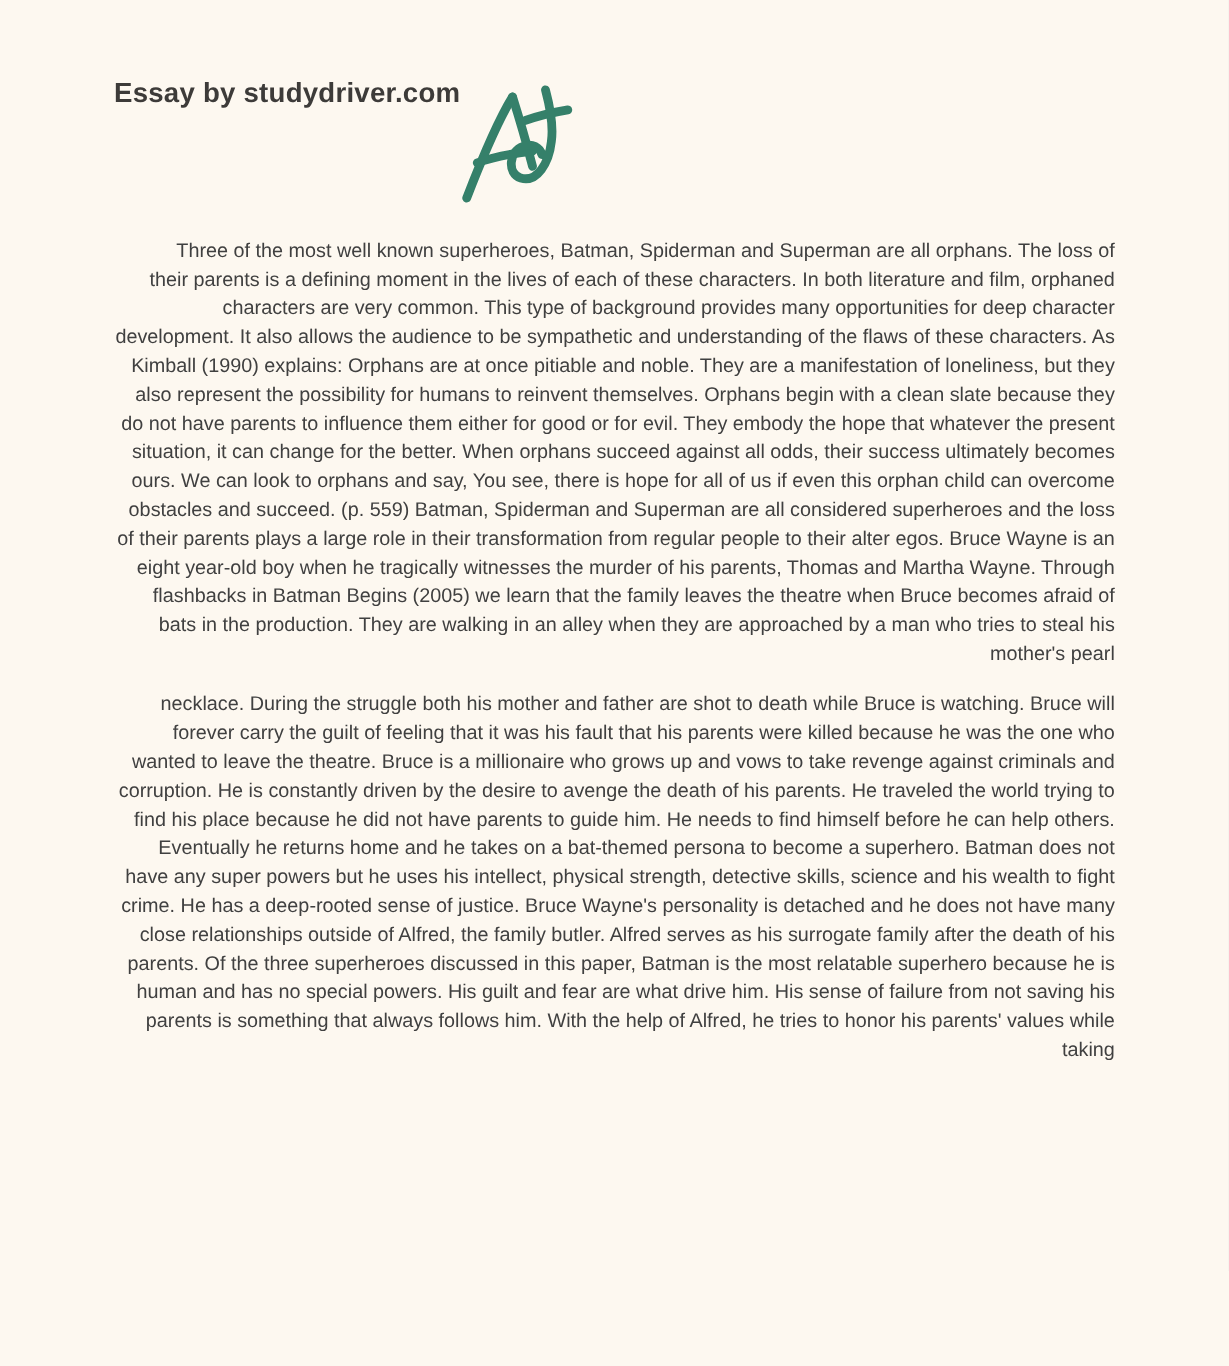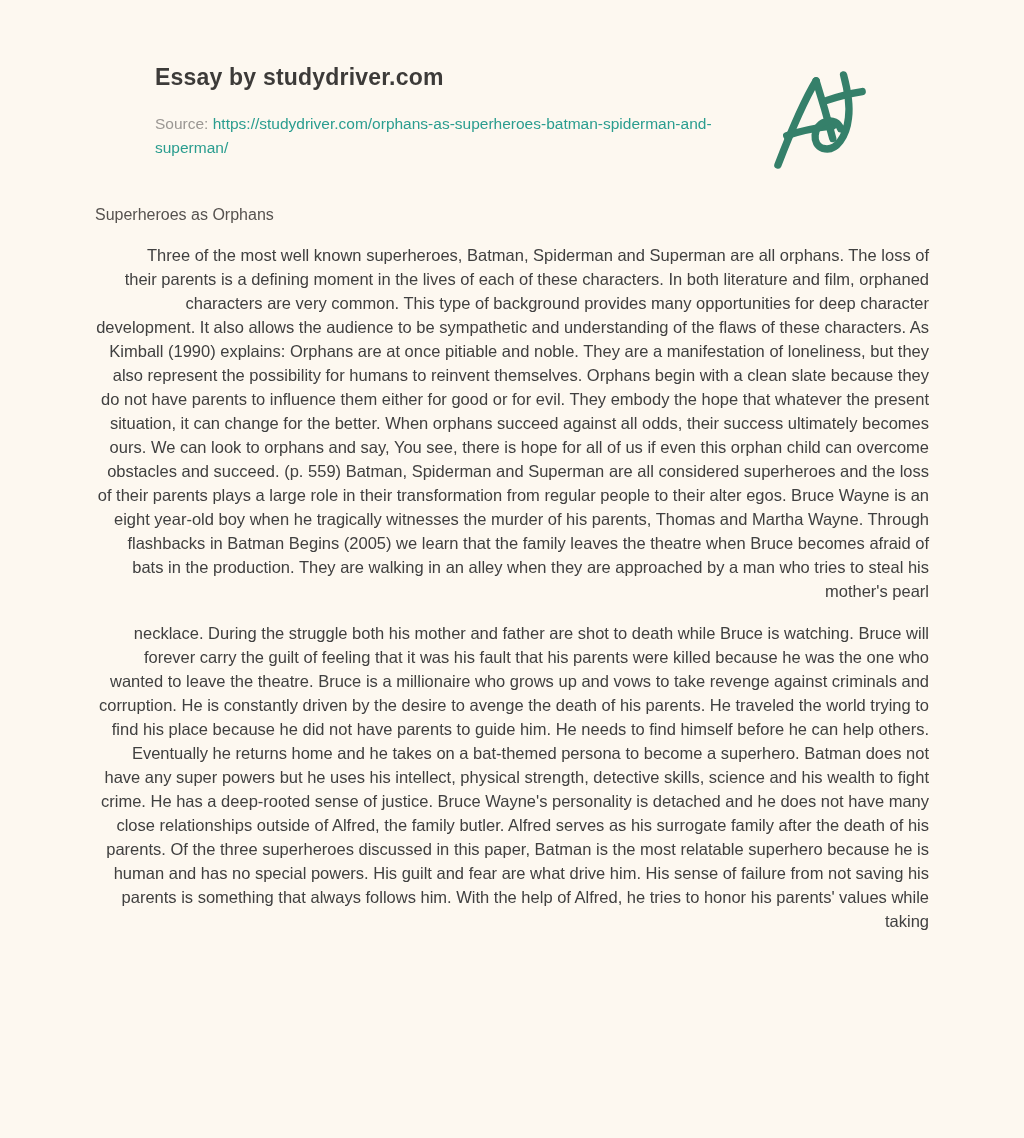--- a/index.html
+++ b/index.html
@@ -9,21 +9,21 @@
     height: 1138px;
     margin: 0 auto;
     background: #FDF8F0;
     overflow: hidden;
     box-sizing: border-box;
     padding: 64px 95px 0 95px;
     font-family: "Liberation Sans", sans-serif;
   }
   .header {
     display: flex;
-    justify-content: center;
+    justify-content: flex-start;
     align-items: flex-start;
   }
   .header-title {
     margin: 0;
     font-size: 23px;
     font-weight: bold;
     color: #3D3B39;
     letter-spacing: 0.2px;
   }
   .source-line {
@@ -66,34 +66,32 @@
   .body-para.indent { text-indent: 36px; }
 </style>
 </head>
 <body>
 
 <div class="page">
 
   <div class="header">
     <div class="header-left">
       <h1 class="header-title">Essay by studydriver.com</h1>
-      <p class="source-line"><span>Source:</span> <a class="source-link" href="#">https://studydriver.com/orphans-as-superheroes-batman-spiderman-and-superman/</a></p>
     </div>
     <div class="logo">
       <svg viewBox="0 0 100 112" width="98" height="110" fill="none" stroke="#35806A" stroke-width="7.5" stroke-linecap="round" stroke-linejoin="round">
         <path d="M5 103 C17 72 31 38 44 17"></path>
         <path d="M44 17 C50 36 56 57 61 76"></path>
         <path d="M14 73 C28 68 44 65 61 63"></path>
         <path d="M55 37 C66 33 79 30 91 28"></path>
         <path d="M72 11 C76 26 79 41 77 55 C75 73 65 90 51 86 C39 82 41 63 53 59 C61 56 67 60 69 66"></path>
       </svg>
     </div>
   </div>
 
 
-  <p class="doc-subtitle">Superheroes as Orphans</p>
 
   <p class="body-para indent">Three of the most well known superheroes, Batman, Spiderman and Superman are all orphans. The loss of their parents is a defining moment in the lives of each of these characters. In both literature and film, orphaned characters are very common. This type of background provides many opportunities for deep character development. It also allows the audience to be sympathetic and understanding of the flaws of these characters. As Kimball (1990) explains: Orphans are at once pitiable and noble. They are a manifestation of loneliness, but they also represent the possibility for humans to reinvent themselves. Orphans begin with a clean slate because they do not have parents to influence them either for good or for evil. They embody the hope that whatever the present situation, it can change for the better. When orphans succeed against all odds, their success ultimately becomes ours. We can look to orphans and say, You see, there is hope for all of us if even this orphan child can overcome obstacles and succeed. (p. 559) Batman, Spiderman and Superman are all considered superheroes and the loss of their parents plays a large role in their transformation from regular people to their alter egos. Bruce Wayne is an eight year-old boy when he tragically witnesses the murder of his parents, Thomas and Martha Wayne. Through flashbacks in Batman Begins (2005) we learn that the family leaves the theatre when Bruce becomes afraid of bats in the production. They are walking in an alley when they are approached by a man who tries to steal his mother's pearl</p>
 
 
   <p class="body-para">necklace. During the struggle both his mother and father are shot to death while Bruce is watching. Bruce will forever carry the guilt of feeling that it was his fault that his parents were killed because he was the one who wanted to leave the theatre. Bruce is a millionaire who grows up and vows to take revenge against criminals and corruption. He is constantly driven by the desire to avenge the death of his parents. He traveled the world trying to find his place because he did not have parents to guide him. He needs to find himself before he can help others. Eventually he returns home and he takes on a bat-themed persona to become a superhero. Batman does not have any super powers but he uses his intellect, physical strength, detective skills, science and his wealth to fight crime. He has a deep-rooted sense of justice. Bruce Wayne's personality is detached and he does not have many close relationships outside of Alfred, the family butler. Alfred serves as his surrogate family after the death of his parents. Of the three superheroes discussed in this paper, Batman is the most relatable superhero because he is human and has no special powers. His guilt and fear are what drive him. His sense of failure from not saving his parents is something that always follows him. With the help of Alfred, he tries to honor his parents' values while taking</p>
 
 </div>
 
 </body></html>

